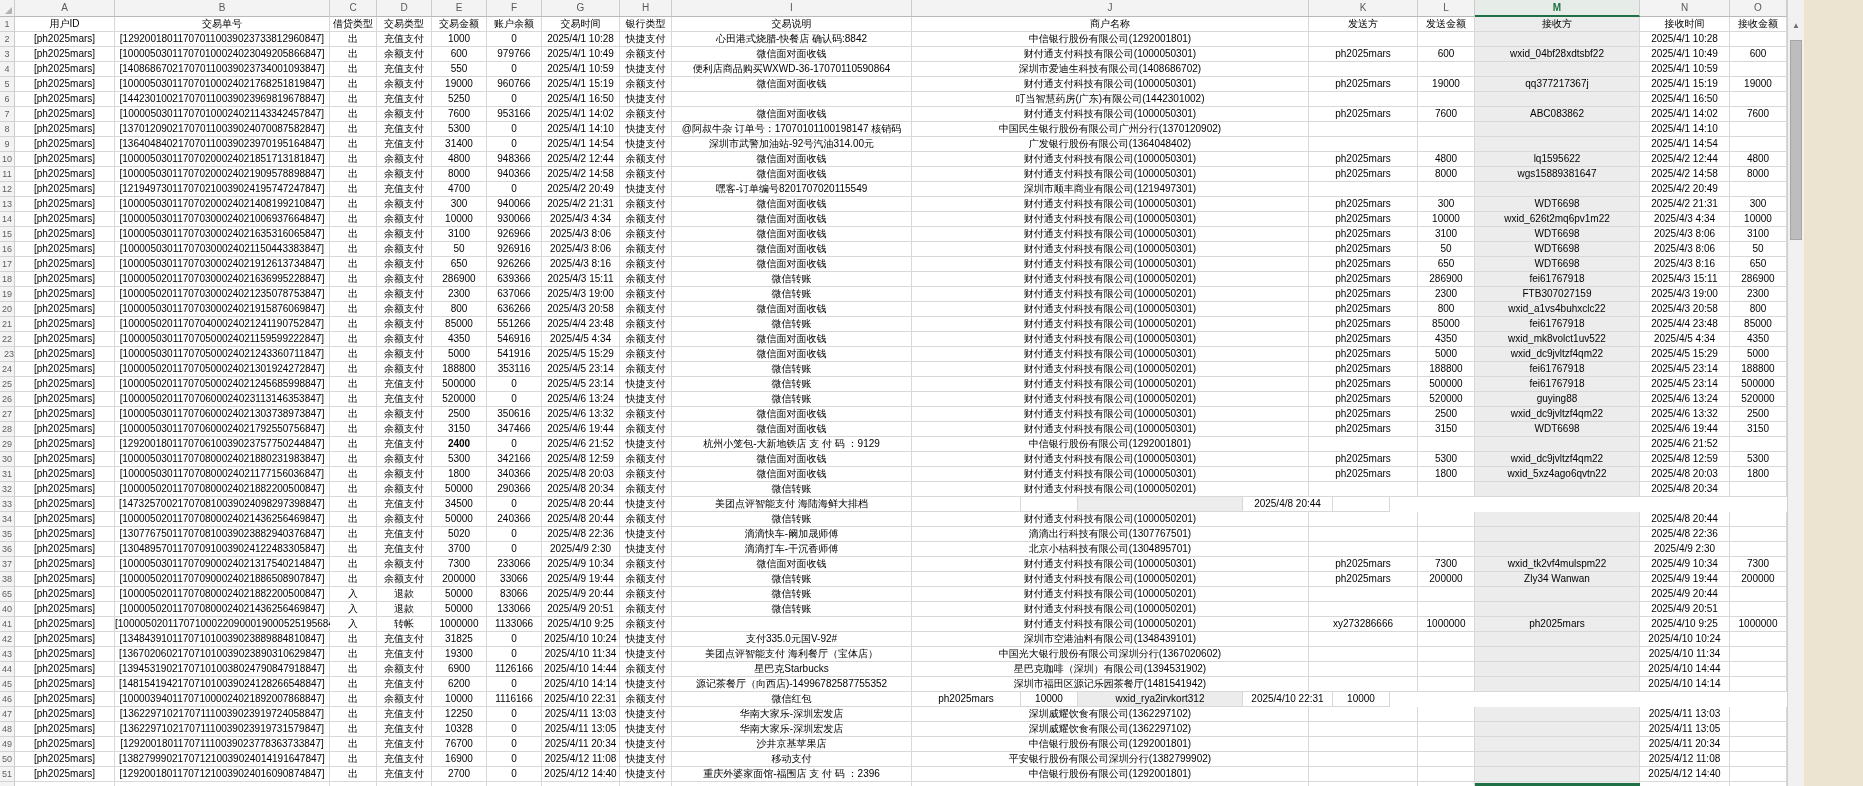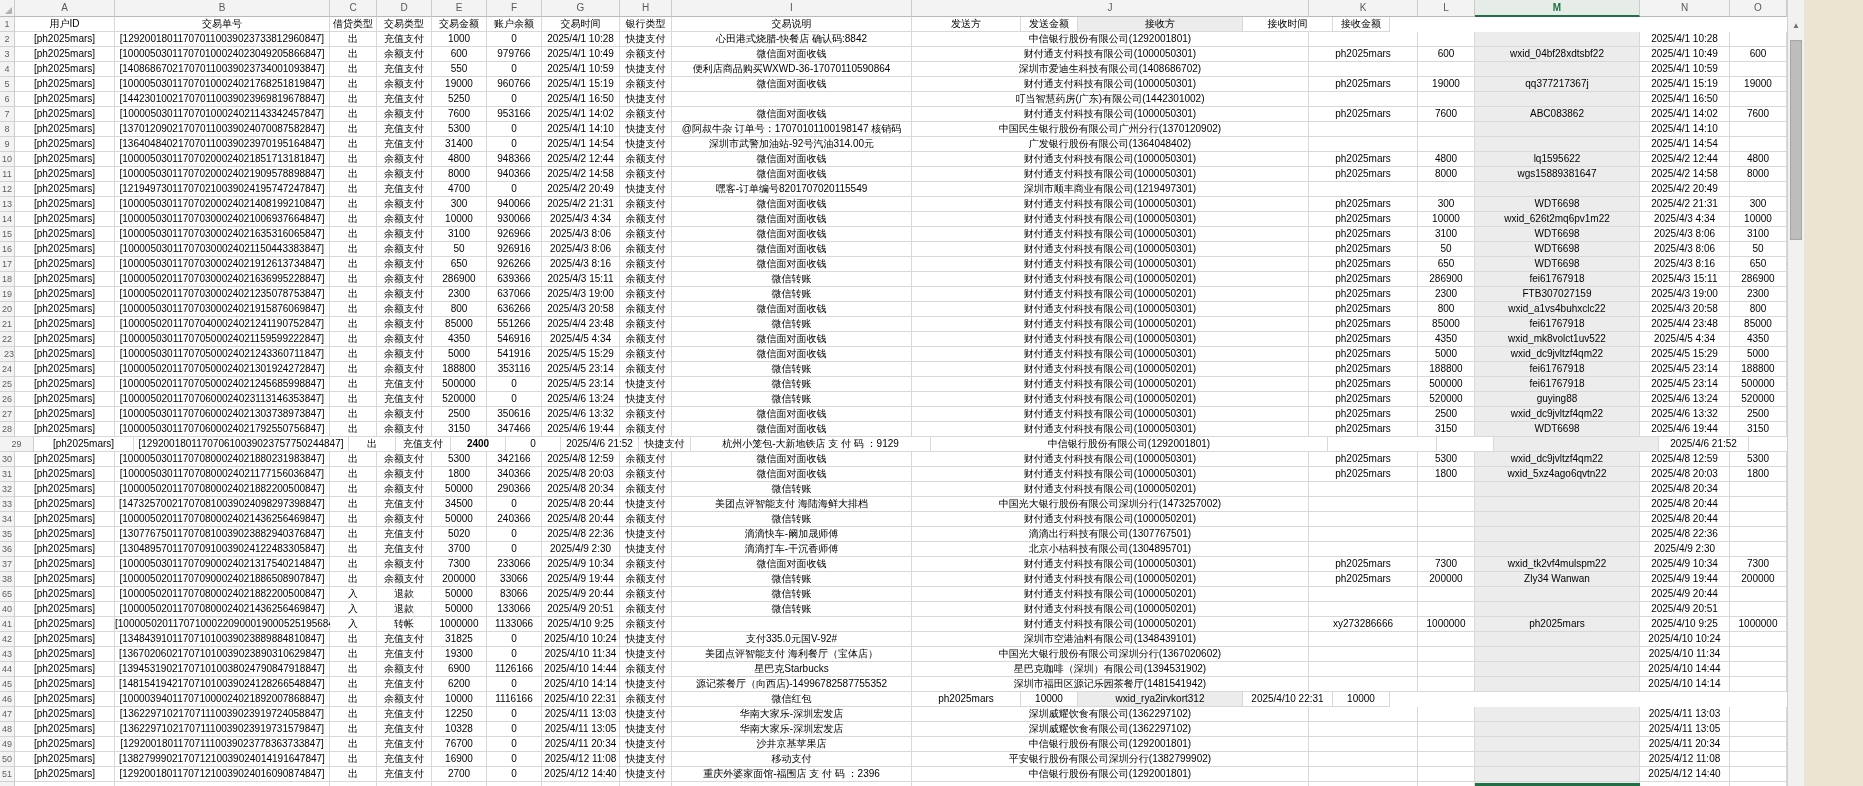--- a/index.html
+++ b/index.html
@@ -87,20 +87,21 @@
         <div class="rn" style="width: 15px;">1</div>
         <div class="cell" style="width: 100px;">用户ID</div>
         <div class="cell ovf" style="width: 215px;">交易单号</div>
         <div class="cell" style="width: 47px;">借贷类型</div>
         <div class="cell" style="width: 55px;">交易类型</div>
         <div class="cell" style="width: 55px;">交易金额</div>
         <div class="cell" style="width: 55px;">账户余额</div>
         <div class="cell" style="width: 78px;">交易时间</div>
         <div class="cell" style="width: 52px;">银行类型</div>
         <div class="cell" style="width: 240px;">交易说明</div>
+        <div class="cell" style="width: 397px;">商户名称</div>
         <div class="cell" style="width: 109px;">发送方</div>
         <div class="cell" style="width: 57px;">发送金额</div>
         <div class="cell selcell" style="width: 165px;">接收方</div>
         <div class="cell" style="width: 90px;">接收时间</div>
         <div class="cell" style="width: 57px;">接收金额</div>
       </div>
       <div class="row">
         <div class="rn" style="width: 15px;">2</div>
         <div class="cell" style="width: 100px;">[ph2025mars]</div>
         <div class="cell ovf" style="width: 215px;">[129200180117070110039023733812960847]</div>
@@ -580,21 +581,21 @@
         <div class="cell" style="width: 52px;">余额支付</div>
         <div class="cell" style="width: 240px;">微信面对面收钱</div>
         <div class="cell" style="width: 397px;">财付通支付科技有限公司(1000050301)</div>
         <div class="cell" style="width: 109px;">ph2025mars</div>
         <div class="cell" style="width: 57px;">3150</div>
         <div class="cell selcell" style="width: 165px;">WDT6698</div>
         <div class="cell" style="width: 90px;">2025/4/6 19:44</div>
         <div class="cell" style="width: 57px;">3150</div>
       </div>
       <div class="row">
-        <div class="rn" style="width: 34px;">29</div>
+        <div class="rn" style="width: 15px;">29</div>
         <div class="cell" style="width: 100px;">[ph2025mars]</div>
         <div class="cell ovf" style="width: 215px;">[129200180117070610039023757750244847]</div>
         <div class="cell" style="width: 47px;">出</div>
         <div class="cell" style="width: 55px;">充值支付</div>
         <div class="cell" style="width: 55px; font-weight: bold;">2400</div>
         <div class="cell" style="width: 55px;">0</div>
         <div class="cell" style="width: 78px;">2025/4/6 21:52</div>
         <div class="cell" style="width: 52px;">快捷支付</div>
         <div class="cell" style="width: 240px;">杭州小笼包-大新地铁店 支 付 码 ：9129</div>
         <div class="cell" style="width: 397px;">中信银行股份有限公司(1292001801)</div>
@@ -662,21 +663,20 @@
         <div class="rn" style="width: 15px;">33</div>
         <div class="cell" style="width: 100px;">[ph2025mars]</div>
         <div class="cell ovf" style="width: 215px;">[147325700217070810039024098297398847]</div>
         <div class="cell" style="width: 47px;">出</div>
         <div class="cell" style="width: 55px;">充值支付</div>
         <div class="cell" style="width: 55px;">34500</div>
         <div class="cell" style="width: 55px;">0</div>
         <div class="cell" style="width: 78px;">2025/4/8 20:44</div>
         <div class="cell" style="width: 52px;">快捷支付</div>
         <div class="cell" style="width: 240px;">美团点评智能支付 海陆海鲜大排档</div>
-        <div class="cell" style="width: 397px;">中国光大银行股份有限公司深圳分行(1473257002)</div>
         <div class="cell" style="width: 109px;"></div>
         <div class="cell" style="width: 57px;"></div>
         <div class="cell selcell" style="width: 165px;"></div>
         <div class="cell" style="width: 90px;">2025/4/8 20:44</div>
         <div class="cell" style="width: 57px;"></div>
       </div>
       <div class="row">
         <div class="rn" style="width: 15px;">34</div>
         <div class="cell" style="width: 100px;">[ph2025mars]</div>
         <div class="cell ovf" style="width: 215px;">[100005020117070800024021436256469847]</div>

